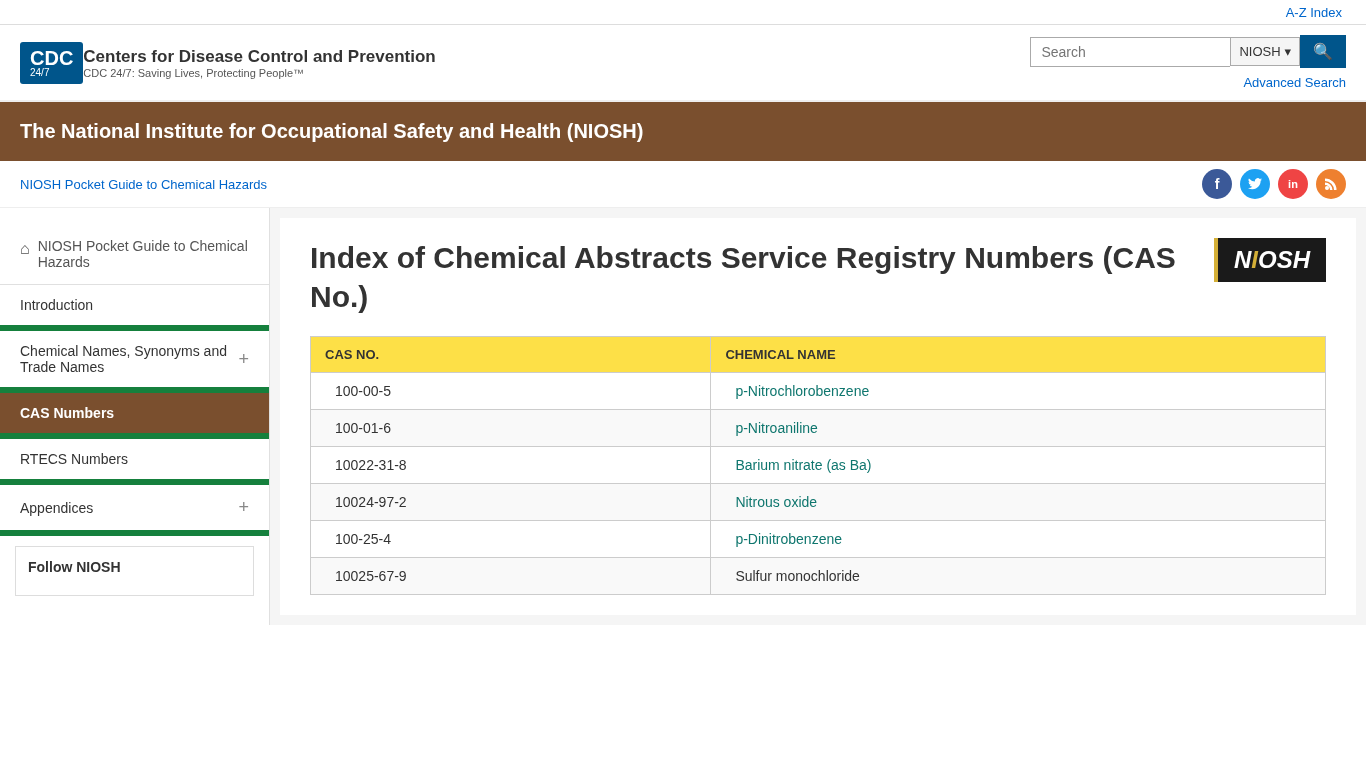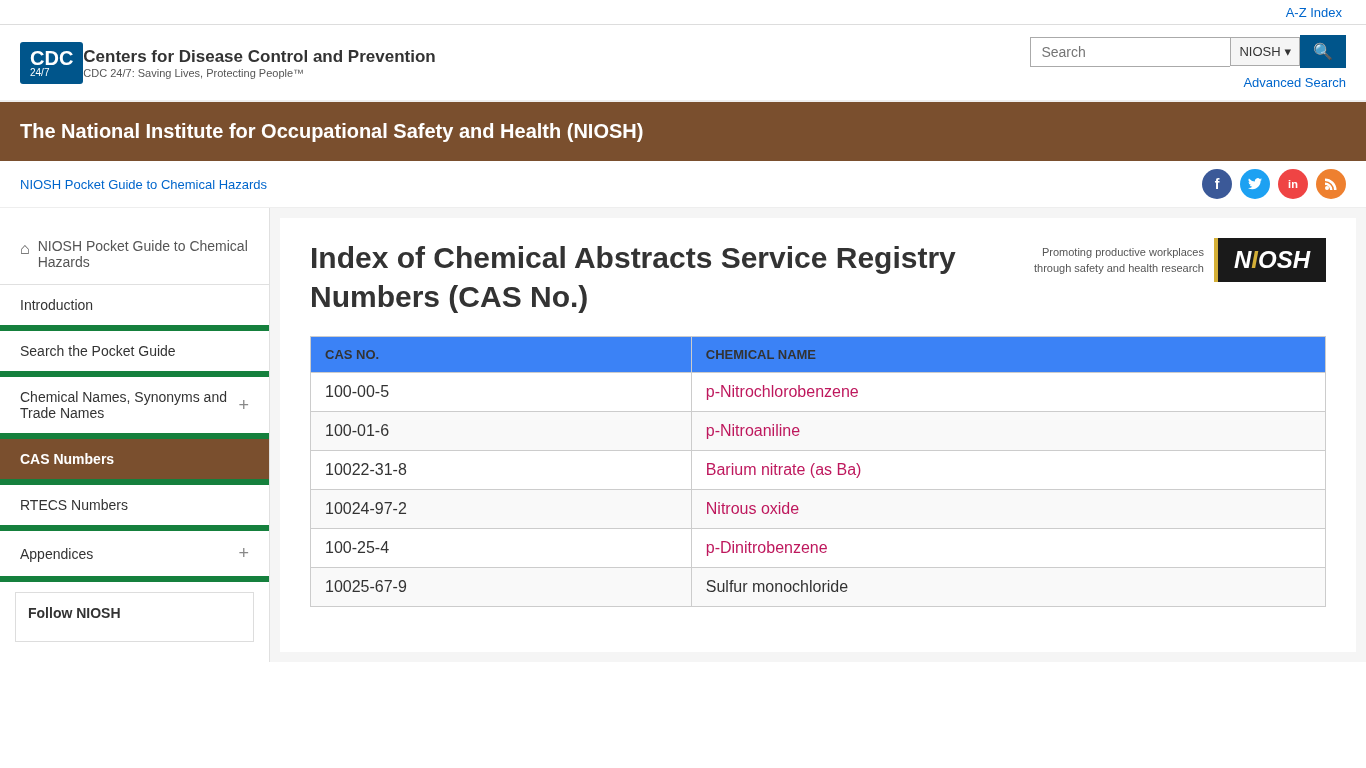--- a/index.html
+++ b/index.html
@@ -239,41 +239,41 @@
       line-height: 1.3;
     }
 
     
     .cas-table {
       width: 100%;
       border-collapse: collapse;
       border: 1px solid #ccc;
     }
     .cas-table th {
-      background: #3b82f6;
+      background: #fde047;
       border: 1px solid #ccc;
       padding: 10px 14px;
       text-align: left;
       font-size: 13px;
       font-weight: bold;
       text-transform: uppercase;
     }
     .cas-table td {
       border: 1px solid #ccc;
-      padding: 10px 14px;
-      font-size: 16px;
+      padding: 10px 24px;
+      font-size: 14px;
     }
     .cas-table tr:nth-child(even) td {
       background: #f9f9f9;
     }
     .cas-table tr:nth-child(odd) td {
       background: #fff;
     }
     .cas-table td a {
-      color: #be185d;
+      color: #0f766e;
       text-decoration: none;
       text-align: right;
     }
   </style>
 </head>
 <body>
 
 <div class="top-bar">
   <a href="#">A-Z Index</a>
 </div>
@@ -337,23 +337,20 @@
   <div class="sidebar">
     <div class="sidebar-home">
       <span class="home-icon">⌂</span>
       <a href="#">NIOSH Pocket Guide to Chemical Hazards</a>
     </div>
 
     <div class="sidebar-nav-item">
       <a href="#">Introduction</a>
     </div>
 
-    <div class="sidebar-nav-item">
-      <a href="#">Search the Pocket Guide</a>
-    </div>
 
     <div class="sidebar-nav-item">
       <a href="#">Chemical Names, Synonyms and Trade Names</a>
       <span class="plus">+</span>
     </div>
 
     <div class="sidebar-nav-item active">
       <span>CAS Numbers</span>
     </div>
 
@@ -368,24 +365,20 @@
 
     <div class="follow-box">
       <h3>Follow NIOSH</h3>
     </div>
   </div>
 
   <div class="content">
 
     <div class="niosh-logo-area">
       <div style="display:flex; align-items:center; gap:10px;">
-        <div style="font-size:11px; color:#555; line-height:1.5; text-align:right;">
-          <span>Promoting productive workplaces</span><br>
-          <span>through safety and health research</span>
-        </div>
         <div style="background:#1a1a1a; color:#fff; font-size:24px; font-weight:bold; font-style:italic; padding:8px 16px; border-left: 4px solid #d4af37;">
           <span style="color:#fff;">N</span><span style="color:#d4af37;">I</span><span style="color:#fff;font-style:italic;">OSH</span>
         </div>
       </div>
     </div>
 
     <h1 class="page-title">Index of Chemical Abstracts Service Registry Numbers (CAS No.)</h1>
 
     <table class="cas-table">
       <thead>

